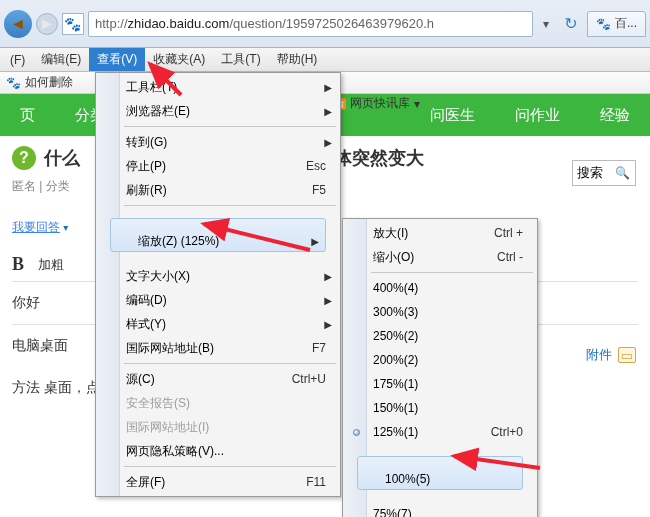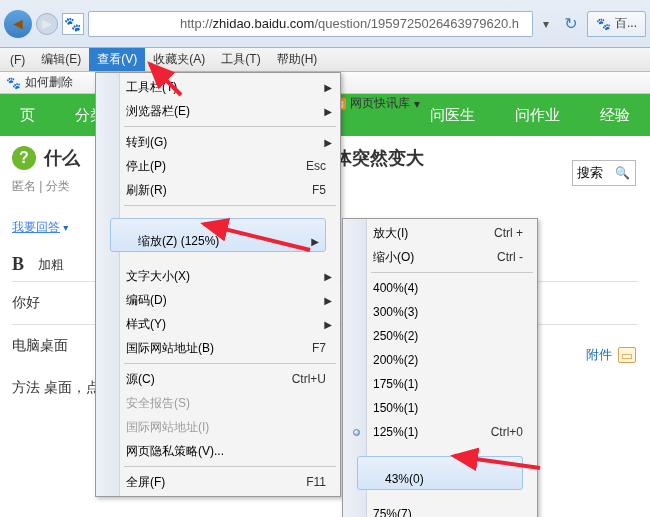--- a/index.html
+++ b/index.html
@@ -2,21 +2,21 @@
 <html><head>
 <meta charset="utf-8">
 <style>
 * { margin: 0; padding: 0; box-sizing: border-box; font-family: "Microsoft YaHei", SimSun, Arial, sans-serif; }
 body { width: 650px; height: 517px; overflow: hidden; background: #fff; font-size: 12px; position: relative; }
 
 .titlebar { height: 48px; background: linear-gradient(#e8eef6, #dde6f2); border-bottom: 1px solid #9fb6d1; display: flex; align-items: center; padding: 0 4px; gap: 4px; }
 .nav-btn { width: 28px; height: 28px; border-radius: 50%; background: linear-gradient(#5fa3e0, #3b7fc4); display: flex; align-items: center; justify-content: center; color: #935200; font-size: 16px; }
 .nav-btn.fwd { width: 22px; height: 22px; background: #cdd9e8; border: 1px solid #9fb6d1; color:#e8e8e8 }
 .paw-icon { width: 22px; height: 22px; border: 1px solid #9fb6d1; background: #fff; display: flex; align-items: center; justify-content: center; color: #3b7fc4; font-size: 14px; }
-.url-bar { flex: 1; height: 26px; background: #fff; border: 1px solid #9fb6d1; border-radius: 2px; display: flex; align-items: center; padding: 0 13px; color: #666; font-size: 13px; justify-content: flex-end; }
+.url-bar { flex: 1; height: 26px; background: #fff; border: 1px solid #9fb6d1; border-radius: 2px; display: flex; align-items: center; padding: 0 6px; color: #666; font-size: 13px; }
 .url-bar .host { color: #222; }
 .url-dd { width: 18px; display: flex; align-items: center; justify-content: center; color: #555; }
 .go-btn { width: 24px; height: 24px; display:flex; align-items:center; justify-content:center; color:#3a7fc4; font-size:16px;}
 .tab-area { display: flex; align-items: center; gap: 2px; }
 .browser-tab { height: 26px; background: linear-gradient(#f7fafd,#e7eef7); border: 1px solid #9fb6d1; border-radius: 3px 3px 0 0; display: flex; align-items: center; padding: 0 8px; gap: 4px; font-size: 12px; color: #333; min-width: 58px; }
 
 .menubar { height: 24px; background: linear-gradient(#f6f6f6, #e6e6e6); border-bottom: 1px solid #bbb; display: flex; align-items: stretch; padding-left: 2px; }
 .menu-item { padding: 0 8px; display: flex; align-items: center; color: #333; font-size: 12px; cursor: default; }
 .menu-item.active { background: #2f7fd1; color: #fff; }
 
@@ -231,21 +231,21 @@
     </div>
   <div class="row">
       <span>150%(1)</span>
     </div>
   <div class="row">
       <span class="radio-dot"></span>
       <span>125%(1)</span>
       <span class="shortcut">Ctrl+0</span>
     </div>
   <div class="row hover">
-      <span>43%(0)</span>
+      <span>100%(5)</span>
     </div>
   <div class="row">
       <span>75%(7)</span>
     </div>
   <div class="row disabled">
       <span>50%(5)</span>
     </div>
 </div>
 
 <div class="red-arrow" style="top:60px; left:146px;">

